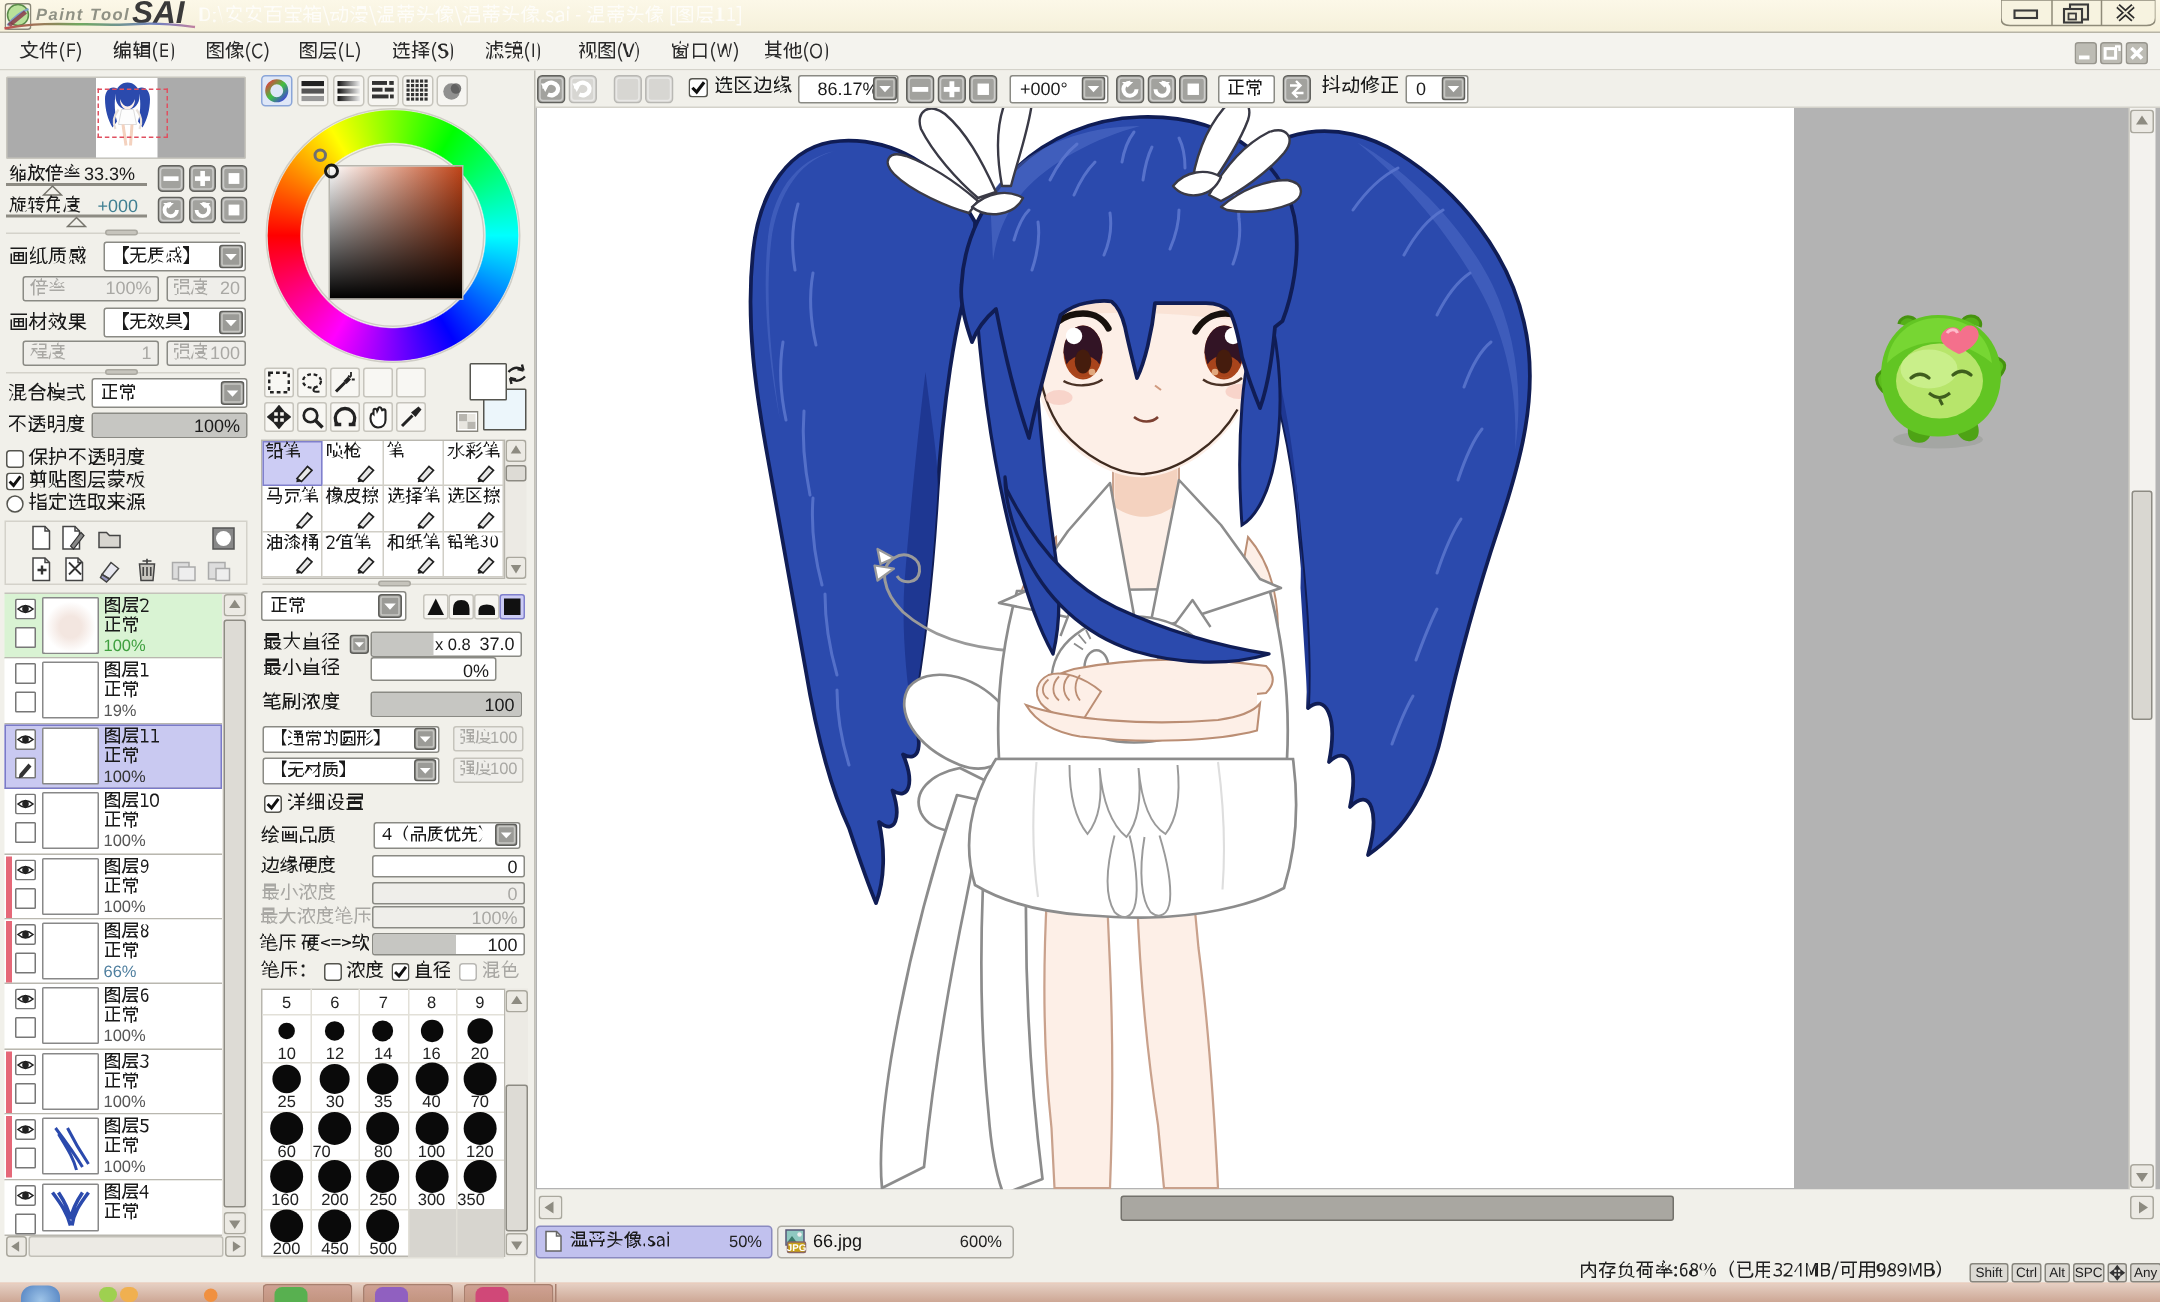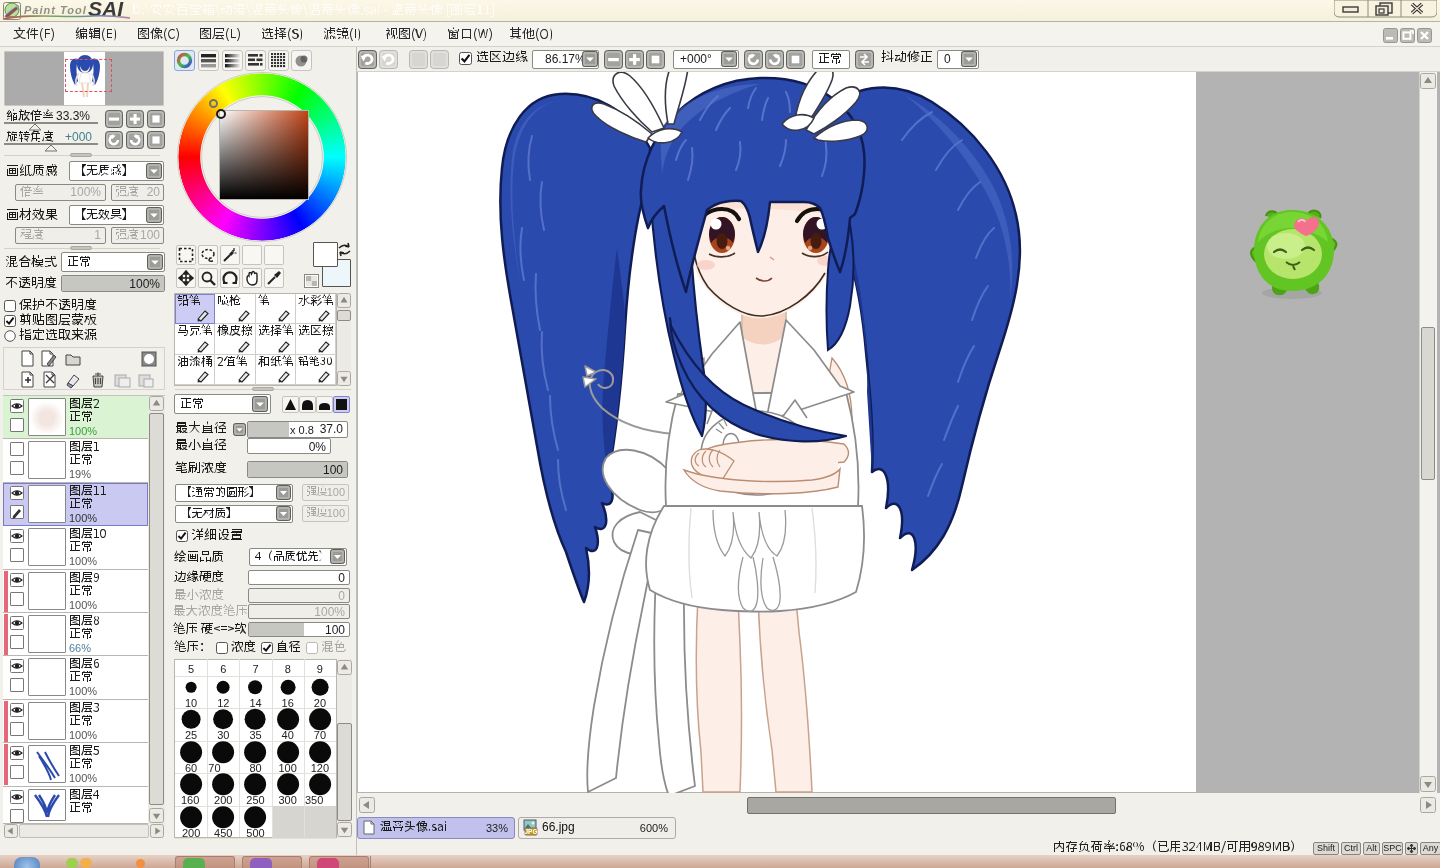--- a/index.html
+++ b/index.html
@@ -1245,21 +1245,21 @@
     </svg>
     <div style="position:absolute;left:337px;top:723px;width:15px;height:98px;background:#dddbd5;border:1px solid #8d8b83;border-radius:2px;box-sizing:border-box;"></div>
     <div style="position:absolute;left:357px;top:817px;width:158px;height:22px;background:#c1c1ee;border:1px solid #8a8ac0;border-radius:3px;box-sizing:border-box;"></div>
     <svg style="position:absolute;left:363px;top:820px" width="12" height="15">
       <path d="M1,1 L8,1 L11,4 L11,14 L1,14 Z" fill="#fff" stroke="#666"></path>
       <path d="M8,1 L8,4 L11,4" fill="none" stroke="#666"></path>
     </svg>
     <svg style="position:absolute;left:380.0px;top:821.0px;overflow:visible" width="67" height="15">
       <path d="M5 3H9V4H5ZM5 1H9V2H5ZM4 0V5H10V0ZM1 0C2 1 3 1 3 2L4 1C3 0 2 -0 2 -0ZM0 4C1 4 2 4 3 5L3 4C3 4 2 3 1 3ZM1 10 2 10C2 9 3 8 4 6L3 6C2 7 1 9 1 10ZM3 9V10H12V9H11V6H4V9ZM5 9V6H6V9ZM7 9V6H8V9ZM9 9V6H10V9Z M20 -0V0H16V-0H15V0H13V1H15V2H16V1H20V2H21V1H23V0H21V-0ZM20 3C20 4 20 4 19 5H16L17 5C16 4 16 4 16 3L15 4C15 4 16 4 16 5H13V7H14V5H18V6H14V10H15V7H18V11H18V7H21V9C21 9 21 9 21 9C21 9 20 9 20 9C20 9 20 10 20 10C21 10 21 10 21 10C22 10 22 9 22 9V6H18V5H22V7H23V5H20C21 4 21 4 21 4ZM17 2C18 2 18 2 18 3H13V3H23V3H19C19 2 18 2 18 2Z M30 8C32 8 34 9 35 10L35 10C34 9 33 8 31 7ZM26 1C27 1 28 2 29 2L30 1C29 1 28 0 27 0ZM25 3C26 3 27 4 28 4L29 4C28 3 27 3 26 2ZM25 5V6H30C29 8 28 9 25 10C25 10 25 10 25 11C29 10 30 8 31 6H35V5H31C31 3 31 2 31 -0H30C30 2 30 4 30 5Z M42 1H44C44 1 44 2 43 2H41C41 2 42 1 42 1ZM42 -0C41 1 40 2 39 3C39 3 40 3 40 3C40 3 40 3 40 3V5H42C42 5 41 6 39 6C40 6 40 6 40 7C41 6 42 6 42 5C43 6 43 6 43 6C42 7 41 7 39 8C40 8 40 8 40 8C41 8 42 7 43 6C43 7 43 7 44 7C43 8 41 9 39 9C40 10 40 10 40 10C41 10 43 9 44 8C44 9 44 9 43 10C43 10 43 10 43 10C43 10 42 10 42 10C42 10 42 10 42 11C43 11 43 11 43 11C43 11 44 10 44 10C45 10 45 8 44 7L45 7C45 8 46 9 47 10C47 10 47 9 48 9C47 9 46 8 46 6C46 6 47 6 47 6L46 5C46 6 45 6 44 6C44 6 43 5 43 5L43 5H47V2H44C45 2 45 1 45 1L45 0L44 0H42L43 -0ZM41 3H43C43 3 43 4 43 4H41ZM44 3H46V4H44C44 4 44 3 44 3ZM39 -0C39 1 37 3 36 4C37 5 37 5 37 5C37 5 38 4 38 4V11H39V3C39 2 40 1 40 -0Z M50 10C50 10 50 9 50 9C50 8 50 8 50 8C49 8 49 8 49 9C49 9 49 10 50 10Z M54 10C56 10 57 9 57 8C57 7 55 6 55 6C54 6 53 5 53 5C53 4 54 4 54 4C55 4 55 4 56 4L56 4C56 3 55 3 54 3C53 3 52 4 52 5C52 6 53 6 54 7C55 7 55 7 55 8C55 8 55 9 54 9C53 9 53 9 52 8L52 9C52 9 53 10 54 10Z M60 10C60 10 61 9 62 9H62L62 10H63V6C63 4 62 3 60 3C59 3 59 3 58 4L58 5C59 4 60 4 60 4C61 4 62 5 62 5C59 6 58 6 58 8C58 9 58 10 60 10ZM60 9C59 9 59 9 59 8C59 7 59 6 62 6V8C61 9 60 9 60 9Z M65 10H66V3H65ZM65 2C66 2 66 1 66 1C66 1 66 0 65 0C65 0 65 1 65 1C65 1 65 2 65 2Z" fill="#1b1b1b"></path>
     </svg>
-    <div style="position:absolute;left:468px;top:822px;width:40px;font:normal 11px 'Liberation Sans',sans-serif;color:#222;text-align:right;white-space:nowrap;line-height:1.1">33%</div>
+    <div style="position:absolute;left:468px;top:822px;width:40px;font:normal 11px 'Liberation Sans',sans-serif;color:#222;text-align:right;white-space:nowrap;line-height:1.1">50%</div>
     <div style="position:absolute;left:518px;top:817px;width:158px;height:22px;background:#efeeea;border:1px solid #aeaca4;border-radius:3px;box-sizing:border-box;"></div>
     <svg style="position:absolute;left:523px;top:819px" width="15" height="17">
       <rect x="1" y="1" width="12" height="10" fill="#8ec8c0" stroke="#557"></rect>
       <path d="M2,9 l3,-4 l3,4 Z" fill="#3a7a6a"></path>
       <circle cx="10" cy="4" r="1.5" fill="#eee"></circle>
       <rect x="2" y="9" width="12" height="7" rx="1" fill="#c8a018" stroke="#866"></rect>
       <text x="8" y="15" font-family="Liberation Sans" font-size="6.5" font-weight="bold" fill="#fff" text-anchor="middle">JPG</text>
     </svg>
     <div style="position:absolute;left:542px;top:821px;width:60px;font:normal 12px 'Liberation Sans',sans-serif;color:#111;text-align:left;white-space:nowrap;line-height:1.1">66.jpg</div>
     <div style="position:absolute;left:628px;top:822px;width:40px;font:normal 11px 'Liberation Sans',sans-serif;color:#222;text-align:right;white-space:nowrap;line-height:1.1">600%</div>

